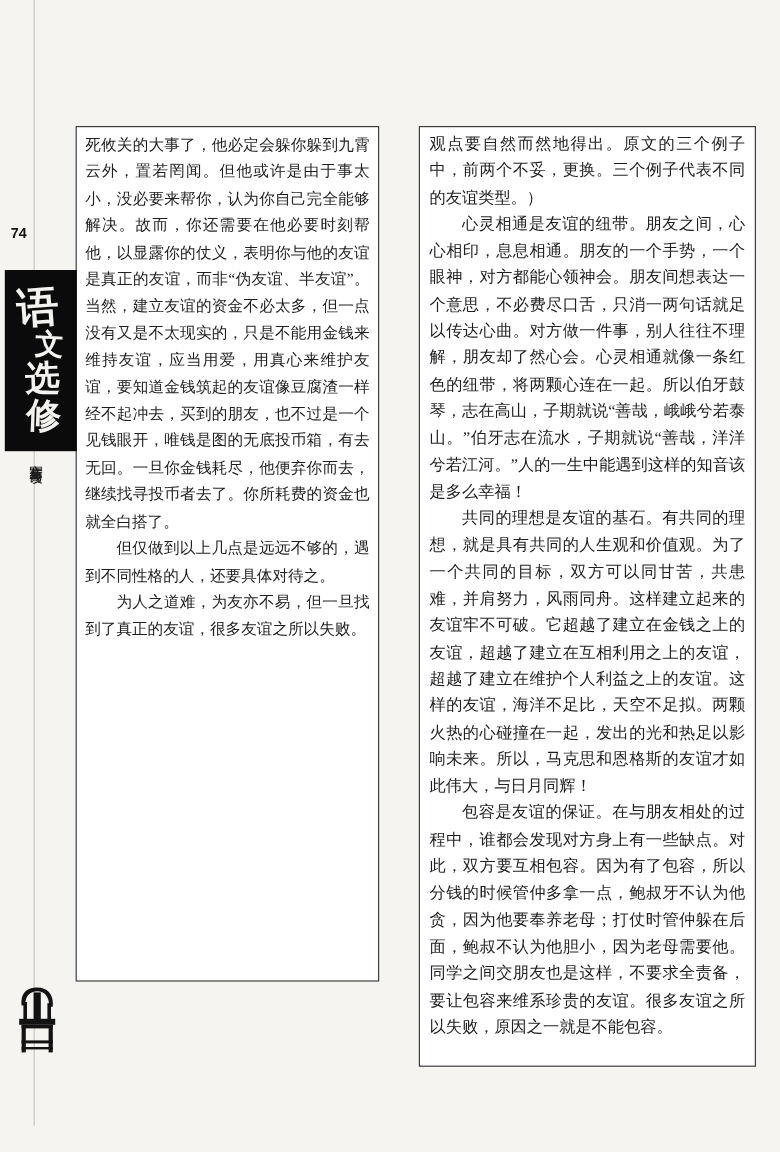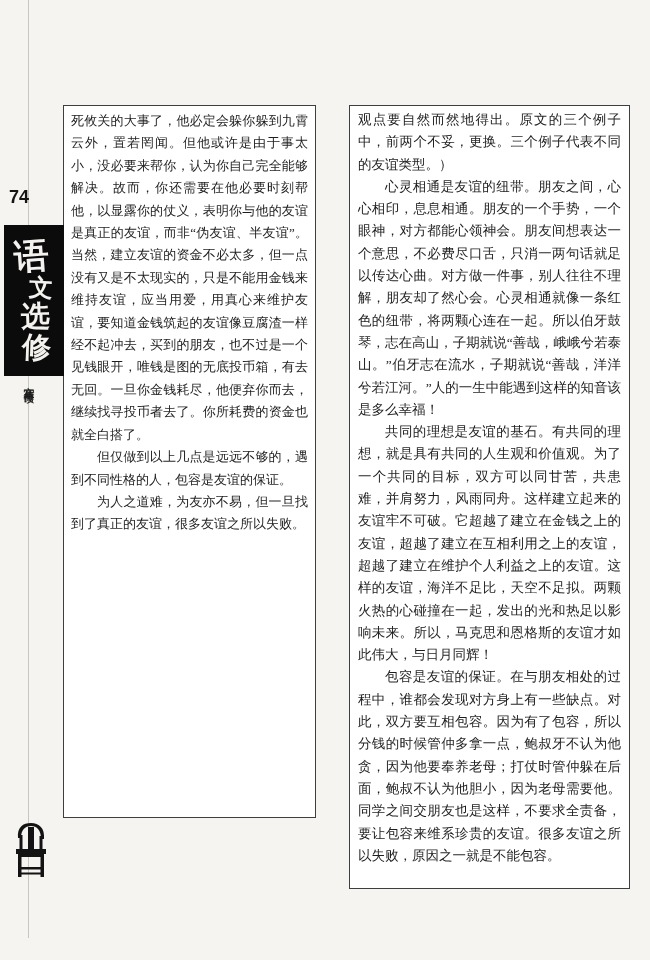--- a/index.html
+++ b/index.html
@@ -10,21 +10,21 @@
     color:#1f1f1f;
   }
   
   .margin-rule{
     position:absolute;left:28px;top:0;width:1px;height:938px;
     background:#c9c6c0;z-index:0;
   }
   .page-number{
     position:absolute;left:9px;top:187px;width:30px;
     font-family:"Liberation Sans","DejaVu Sans",sans-serif;
-    font-size:18px;font-weight:600;color:#141414;z-index:2;
+    font-size:12px;font-weight:600;color:#141414;z-index:2;
   }
   .series-block{
     position:absolute;left:4px;top:225px;width:60px;height:151px;
     background:#0b0b0b;z-index:2;
     display:flex;flex-direction:column;align-items:center;justify-content:center;
   }
   .series-block .ch{
     color:#f4f2ee;line-height:1;
     font-family:"Liberation Serif","DejaVu Serif",serif;
     font-weight:700;
@@ -84,21 +84,21 @@
         <rect x="4" y="33" width="3.5" height="23"></rect>
         <rect x="26.5" y="33" width="3.5" height="23"></rect>
         <rect x="4" y="46" width="26" height="2.5"></rect>
         <rect x="4" y="51.5" width="26" height="2"></rect>
       </g>
     </svg>
   </div>
 
   <div class="text-box left-box">
     <p>死攸关的大事了，他必定会躲你躲到九霄云外，置若罔闻。但他或许是由于事太小，没必要来帮你，认为你自己完全能够解决。故而，你还需要在他必要时刻帮他，以显露你的仗义，表明你与他的友谊是真正的友谊，而非“伪友谊、半友谊”。当然，建立友谊的资金不必太多，但一点没有又是不太现实的，只是不能用金钱来维持友谊，应当用爱，用真心来维护友谊，要知道金钱筑起的友谊像豆腐渣一样经不起冲去，买到的朋友，也不过是一个见钱眼开，唯钱是图的无底投币箱，有去无回。一旦你金钱耗尽，他便弃你而去，继续找寻投币者去了。你所耗费的资金也就全白搭了。</p>
-    <p class="indent">但仅做到以上几点是远远不够的，遇到不同性格的人，包容是友谊的保证。</p>
+    <p class="indent">但仅做到以上几点是远远不够的，遇到不同性格的人，还要具体对待之。</p>
     <p class="indent">为人之道难，为友亦不易，但一旦找到了真正的友谊，很多友谊之所以失败。</p>
   </div>
 
   <div class="text-box right-box">
     <p>观点要自然而然地得出。原文的三个例子中，前两个不妥，更换。三个例子代表不同的友谊类型。）</p>
     <p class="indent">心灵相通是友谊的纽带。朋友之间，心心相印，息息相通。朋友的一个手势，一个眼神，对方都能心领神会。朋友间想表达一个意思，不必费尽口舌，只消一两句话就足以传达心曲。对方做一件事，别人往往不理解，朋友却了然心会。心灵相通就像一条红色的纽带，将两颗心连在一起。所以伯牙鼓琴，志在高山，子期就说“善哉，峨峨兮若泰山。”伯牙志在流水，子期就说“善哉，洋洋兮若江河。”人的一生中能遇到这样的知音该是多么幸福！</p>
     <p class="indent">共同的理想是友谊的基石。有共同的理想，就是具有共同的人生观和价值观。为了一个共同的目标，双方可以同甘苦，共患难，并肩努力，风雨同舟。这样建立起来的友谊牢不可破。它超越了建立在金钱之上的友谊，超越了建立在互相利用之上的友谊，超越了建立在维护个人利益之上的友谊。这样的友谊，海洋不足比，天空不足拟。两颗火热的心碰撞在一起，发出的光和热足以影响未来。所以，马克思和恩格斯的友谊才如此伟大，与日月同辉！</p>
     <p class="indent">包容是友谊的保证。在与朋友相处的过程中，谁都会发现对方身上有一些缺点。对此，双方要互相包容。因为有了包容，所以分钱的时候管仲多拿一点，鲍叔牙不认为他贪，因为他要奉养老母；打仗时管仲躲在后面，鲍叔不认为他胆小，因为老母需要他。同学之间交朋友也是这样，不要求全责备，要让包容来维系珍贵的友谊。很多友谊之所以失败，原因之一就是不能包容。</p>
   </div>
 

